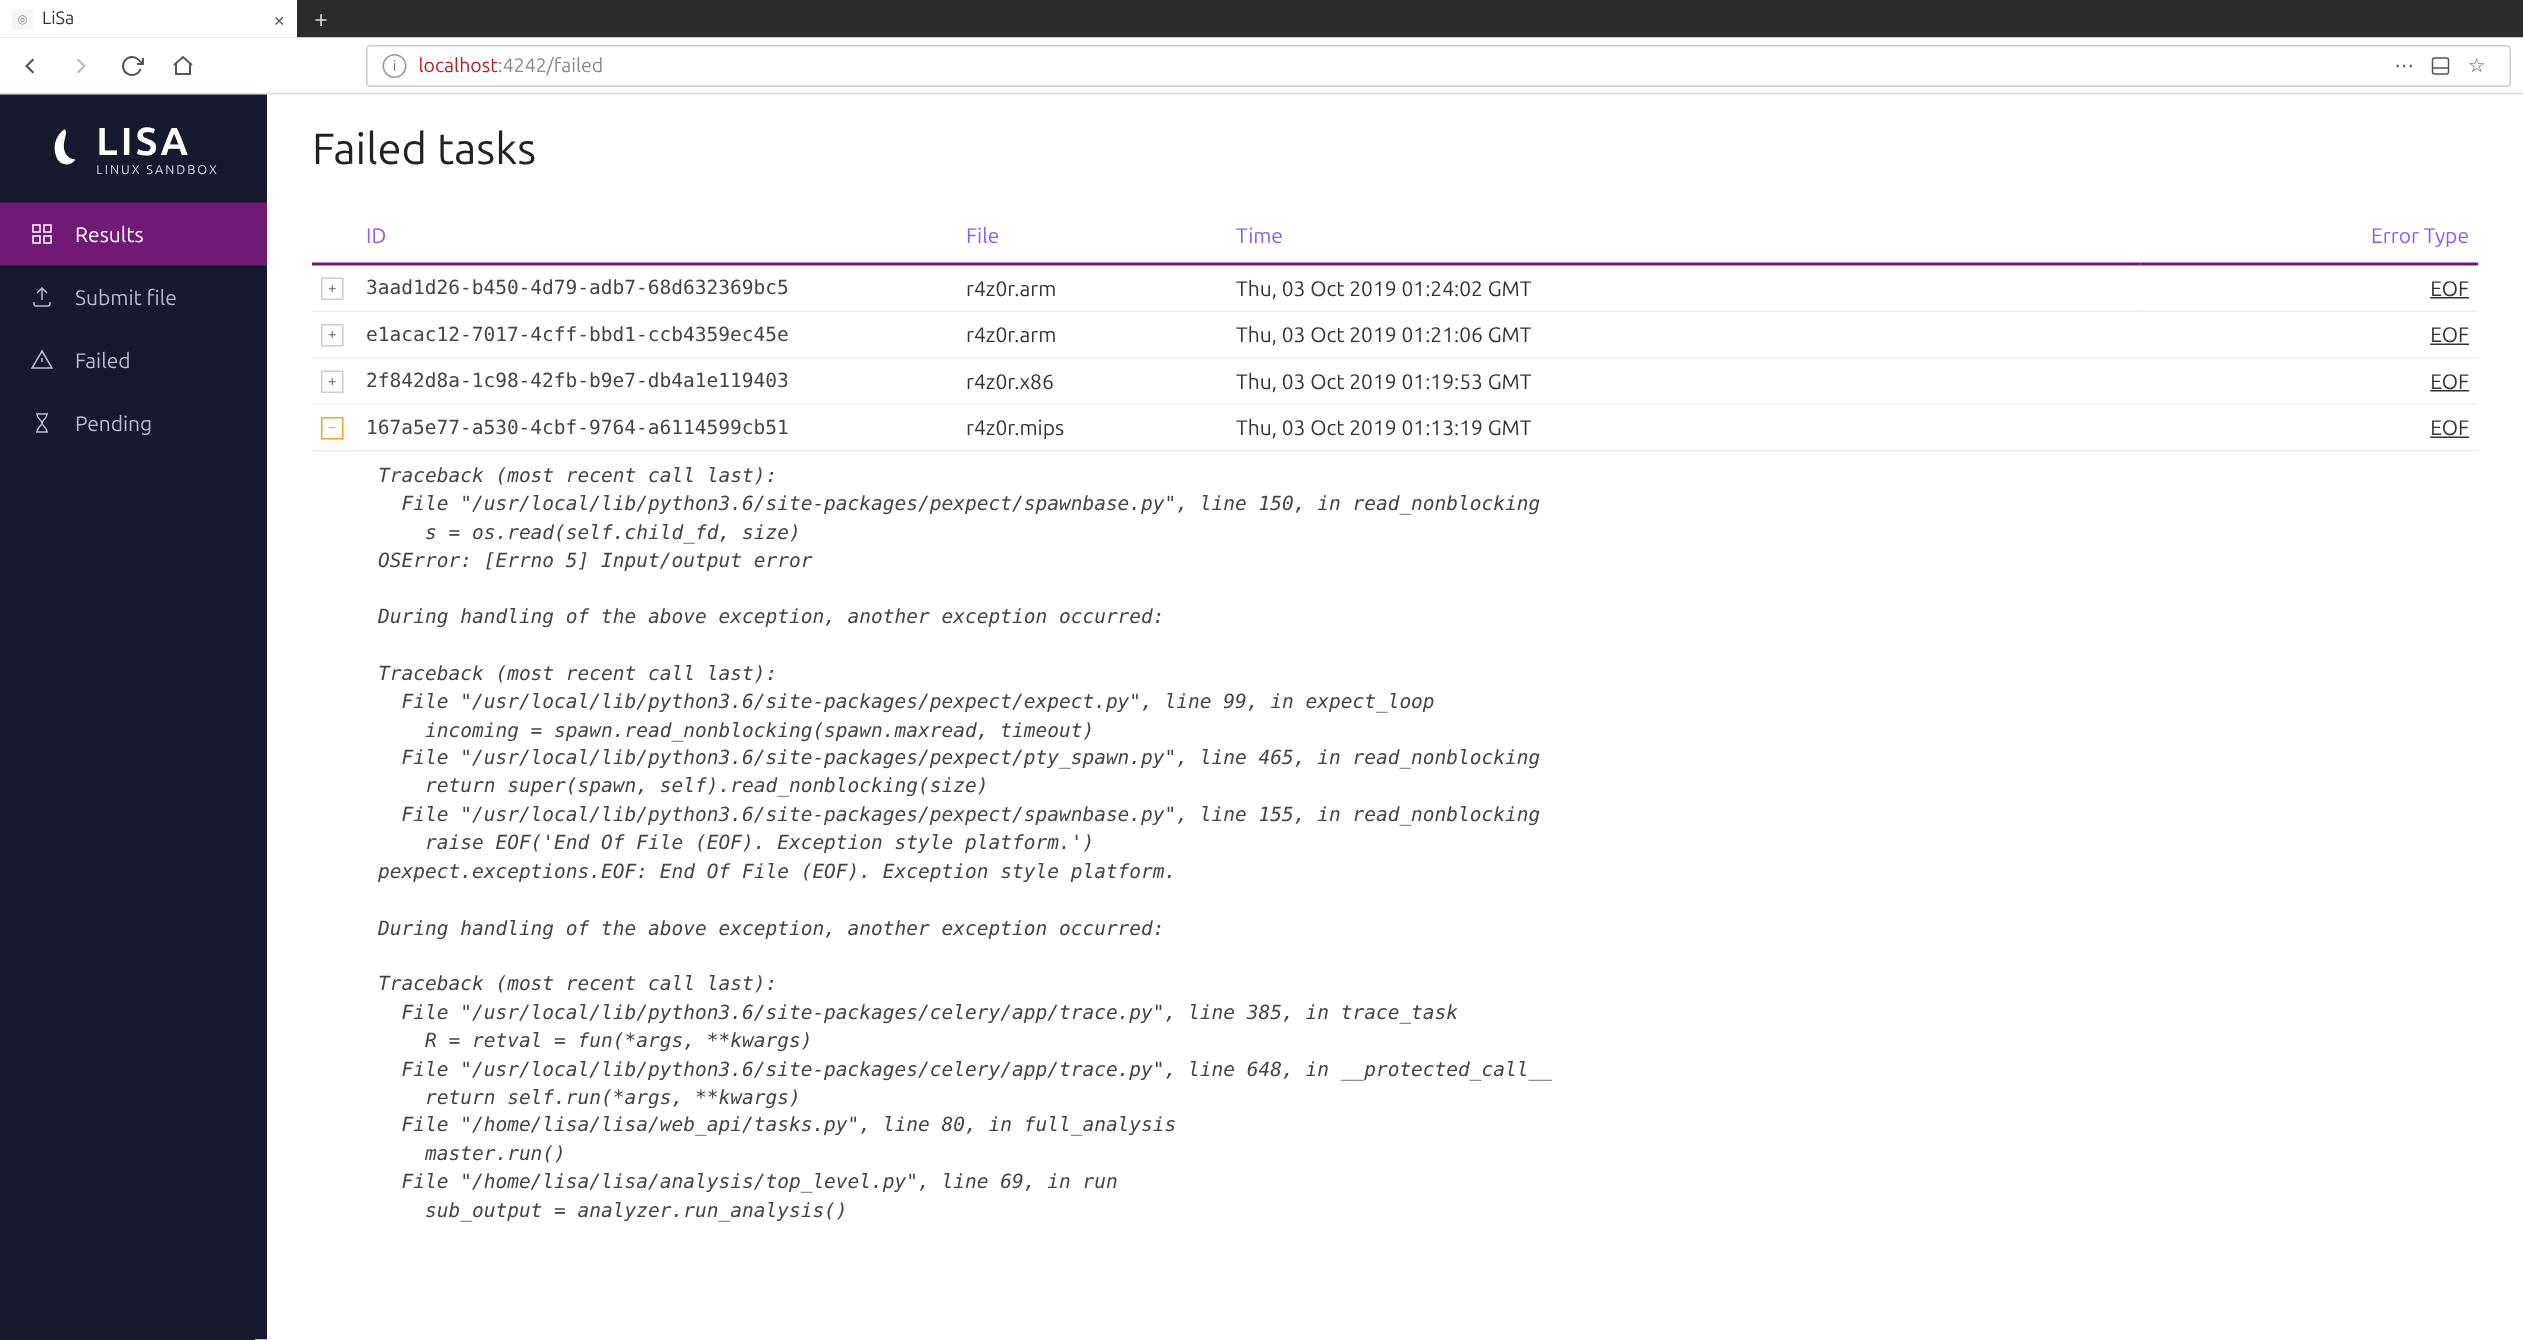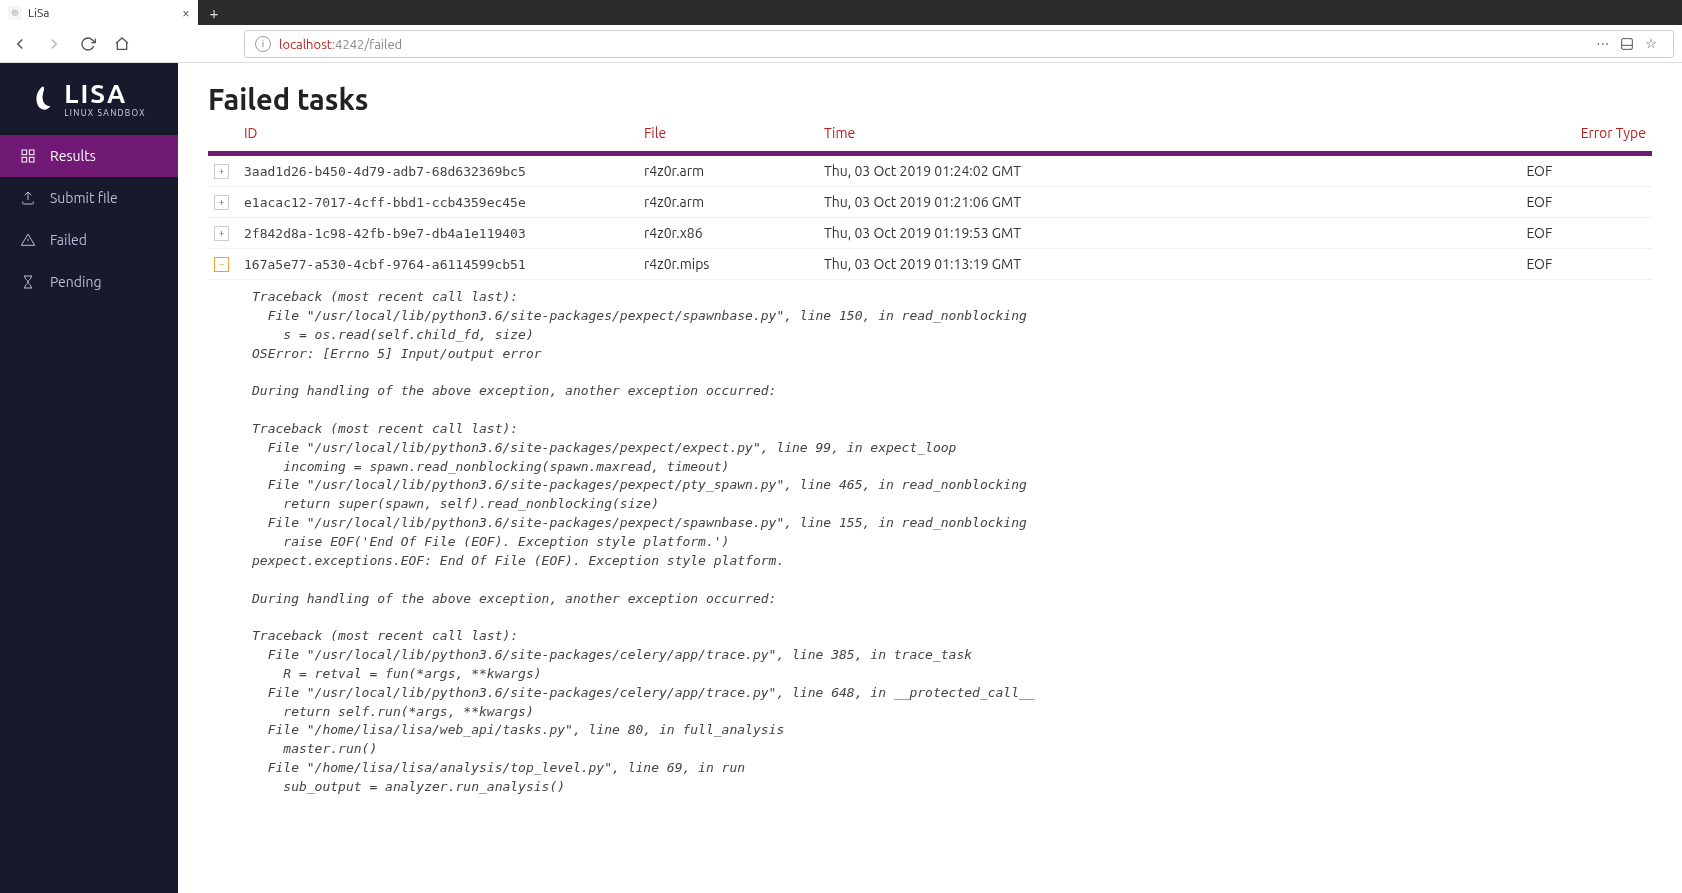--- a/index.html
+++ b/index.html
@@ -29,27 +29,27 @@
   .brand-text { display:flex; flex-direction:column; align-items:flex-start; line-height:1; }
   .brand-name { font-size: 26px; font-weight: 700; letter-spacing: 2px; color:#fff; }
   .brand-sub { font-size: 8.5px; letter-spacing: 1.3px; color:#d6d9e8; margin-top:2px;}
   .nav { margin-top: 0px; }
   .nav-item { height: 42px; display:flex; align-items:center; gap: 14px; padding: 0 20px; font-size: 14px; cursor:pointer; color:#b8bcd4;}
   .nav-item.active { background: #701a75; color: #fff; }
   .nav-icon { width: 16px; height:16px; display:flex; align-items:center; justify-content:center; }
   .nav-icon svg { stroke: currentColor; fill:none; stroke-width:1.5; }
 
   .content { flex:1; padding: 20px 30px 0 30px; overflow:auto; }
-  .page-title { font-size: 29px; font-weight: 700; color:#222; }
+  .page-title { font-size: 29px; font-weight: 400; color:#222; margin-bottom: 24px; }
 
   table.tasks { width: 100%; border-collapse: collapse; font-size: 14px; }
-  table.tasks th { text-align: left; font-weight: 400; color: #b91c1c; padding: 10px 6px; border-bottom: 5px solid #701a75; }
+  table.tasks th { text-align: left; font-weight: 400; color: #8b5cf6; padding: 10px 6px; border-bottom: 2px solid #701a75; }
   table.tasks th:last-child { text-align: right; }
   table.tasks td { padding: 7px 6px; border-bottom: 1px solid #eee; vertical-align: middle; }
-  table.tasks td.err-type { text-align: center; }
+  table.tasks td.err-type { text-align: right; text-decoration: underline; }
   .expand-cell { width: 30px; }
   .expand-btn { width: 15px; height: 15px; border: 1px solid #ccc; display:flex; align-items:center; justify-content:center; font-size:10px; color:#666; cursor:pointer; line-height:1; }
   .expand-btn.open { border-color: #f1a22e; color:#f1a22e; }
   .mono { font-family: "DejaVu Sans Mono", Menlo, Consolas, monospace; font-size: 13px; color:#444; }
   tr.traceback-row td { border-bottom:none; padding: 8px 6px 0 44px; font-style: italic; }
   pre.traceback { font-family: "DejaVu Sans Mono", Menlo, Consolas, monospace; font-size: 13px; color:#444; white-space: pre; line-height: 1.45; }
 </style>
 </head>
 <body>
 

